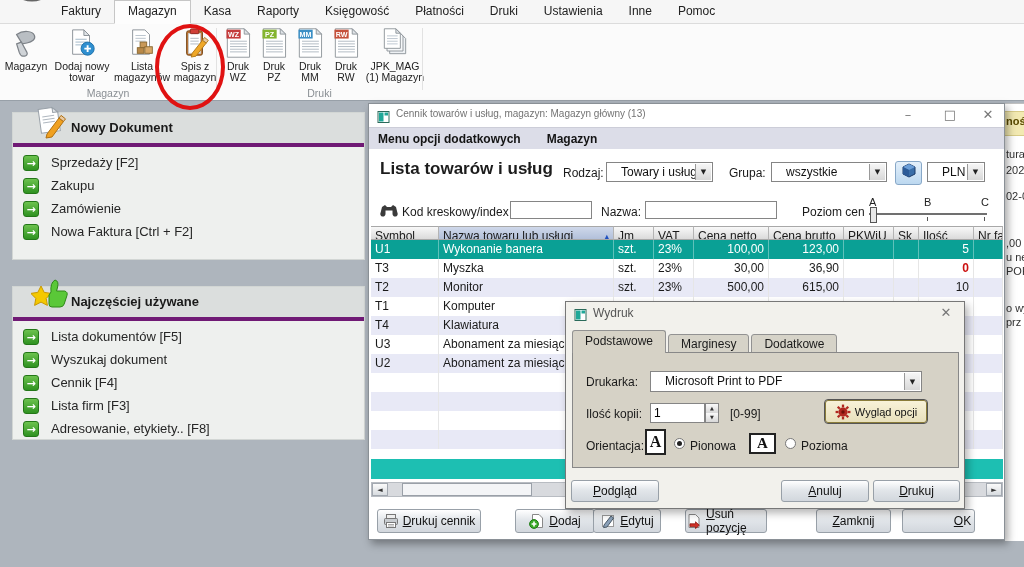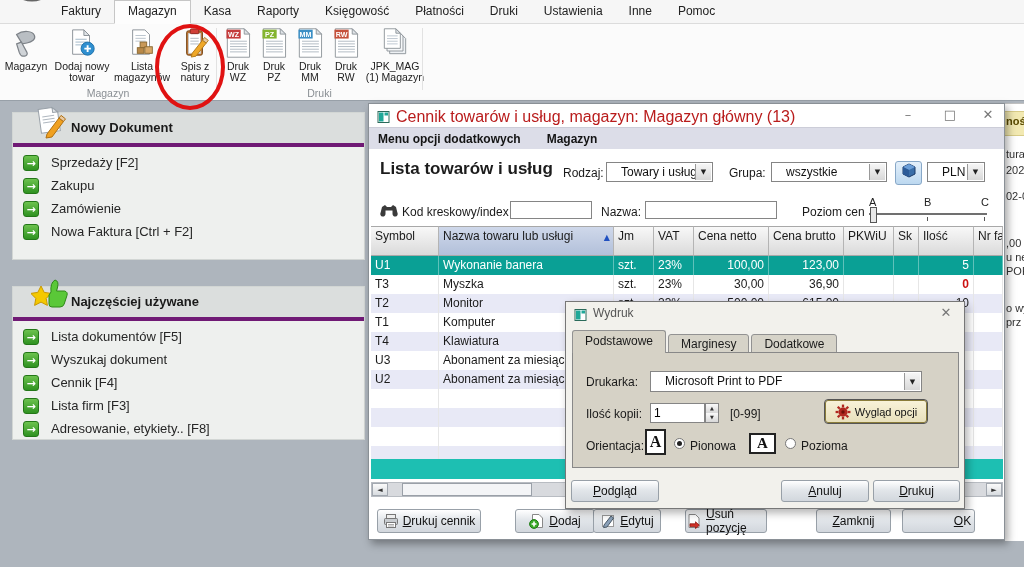--- a/index.html
+++ b/index.html
@@ -69,21 +69,21 @@
               display:flex;align-items:center;justify-content:center;font-size:7px;color:#222;}
   .tinput{position:absolute;height:18px;background:#fff;border:1px solid #858585;box-sizing:border-box;
           font-size:12px;padding:0 3px;font-family:inherit;}
   .lbl{position:absolute;font-size:12px;color:#1a1a1a;white-space:nowrap;}
   .titlebar-ic{position:absolute;left:8px;top:5px;width:13px;height:12px;}
   .winctl{position:absolute;width:16px;text-align:center;font-size:13px;color:#777;top:3px;cursor:pointer;}
 
   
   #cennik{position:absolute;left:368px;top:103px;width:637px;height:437px;background:#fff;
           border:1px solid #8a9096;box-shadow:3px 4px 8px rgba(0,0,0,.35);z-index:2;box-sizing:border-box;}
-  #cennik .title{position:absolute;left:27px;top:4px;font-size:16px;color:#b91c1c;white-space:nowrap;}
+  #cennik .title{position:absolute;left:27px;top:4px;font-size:10px;color:#737373;white-space:nowrap;}
   #c-min{right:88px;} #c-max{right:46px;} #c-close{right:8px;}
   #c-menubar{position:absolute;left:0;right:0;top:23px;height:21px;background:#dcdde8;
              border-top:1px solid #cccdd8;display:flex;gap:26px;padding-left:9px;align-items:center;}
   .menu-item{font-size:12px;font-weight:bold;color:#141414;cursor:pointer;}
   #c-heading{position:absolute;left:11px;top:55px;font-size:17px;font-weight:bold;color:#1c1c1c;}
   #rodzaj-lbl{left:194px;top:62px;} #rodzaj-combo{left:237px;top:58px;width:107px;}
   #grupa-lbl{left:360px;top:62px;}  #grupa-combo{left:402px;top:58px;width:116px;}
   #cube-btn{position:absolute;left:526px;top:57px;width:25px;height:22px;border:1px solid #88a8c8;
             border-radius:3px;background:linear-gradient(#e4f0fb,#bcd8f0);display:flex;align-items:center;justify-content:center;cursor:pointer;}
   #pln-combo{left:558px;top:58px;width:58px;}
@@ -95,21 +95,21 @@
   #slider .line{position:absolute;left:0;right:0;top:17px;height:2px;background:#707070;}
   #slider .handle{position:absolute;left:1px;top:11px;width:5px;height:14px;background:#e8e8e8;
                   border:1px solid #555;}
   .plv{position:absolute;top:0;font-size:11px;color:#222;}
   .plv0{left:0;} .plv1{left:55px;} .plv2{left:112px;}
   .ptick{position:absolute;top:21px;width:1px;height:4px;background:#555;}
   .ptk1{left:58px;} .ptk2{left:115px;}
 
   
   #table{position:absolute;left:2px;top:122px;width:632px;}
-  #thead{position:relative;display:flex;height:30px;}
+  #thead{position:relative;display:flex;height:14px;}
   .th{background:linear-gradient(#f8f8f8,#dadada);border-right:1px solid #b4b4b4;
       border-top:1px solid #a8a8a8;border-bottom:1px solid #a8a8a8;font-size:12px;color:#1a1a1a;
       line-height:19px;padding:0 4px;box-sizing:border-box;position:relative;white-space:nowrap;overflow:hidden;}
   .th.sorted{background:linear-gradient(#cfd8ea,#b2c0da);}
   .th .sort{position:absolute;right:3px;top:1px;font-size:8px;color:#2050c0;}
   #tbody{position:relative;height:232px;}
   .tr{position:absolute;left:0;right:0;height:19px;display:flex;background:#fff;}
   .tr.alt{background:#e8e9f6;}
   .tr.sel{background:#0aa095;}
   .td{font-size:12px;color:#1a1a1a;line-height:19px;padding:0 4px;box-sizing:border-box;
@@ -261,21 +261,21 @@
               <rect x="11" y="1" width="9" height="5" rx="1" fill="#d04038" stroke="#902820"></rect>
               <g stroke="#b0b8c0">
                 <line x1="11" y1="11" x2="20" y2="11"></line>
                 <line x1="11" y1="14" x2="20" y2="14"></line>
                 <line x1="11" y1="17" x2="20" y2="17"></line>
               </g>
               <path d="M13 27 L24 13 l4 3 L17 30 l-5 1 z" fill="#f0a828" stroke="#b07818"></path>
               <path d="M24 13 l4 3 2.2 -2.8 -4 -3.1 z" fill="#e8c8a0" stroke="#b07818"></path>
             </svg>
           </span>
-          <span class="rb-lb">Spis z natury</span>
+          <span class="rb-lb">Spis z magazyn</span>
         </div>
         <div class="rb-btn">
           <span class="rb-ic">
             <svg viewBox="0 0 32 36">
               <path d="M4 2 h19 l6 6 v26 h-25 z" fill="#fff" stroke="#8a9096"></path>
               <path d="M23 2 l6 6 h-6 z" fill="#dfe3e7" stroke="#8a9096"></path>
               <g stroke="#aab4be">
                 <line x1="7" y1="16" x2="26" y2="16"></line>
                 <line x1="7" y1="19" x2="26" y2="19"></line>
                 <line x1="7" y1="22" x2="26" y2="22"></line>

